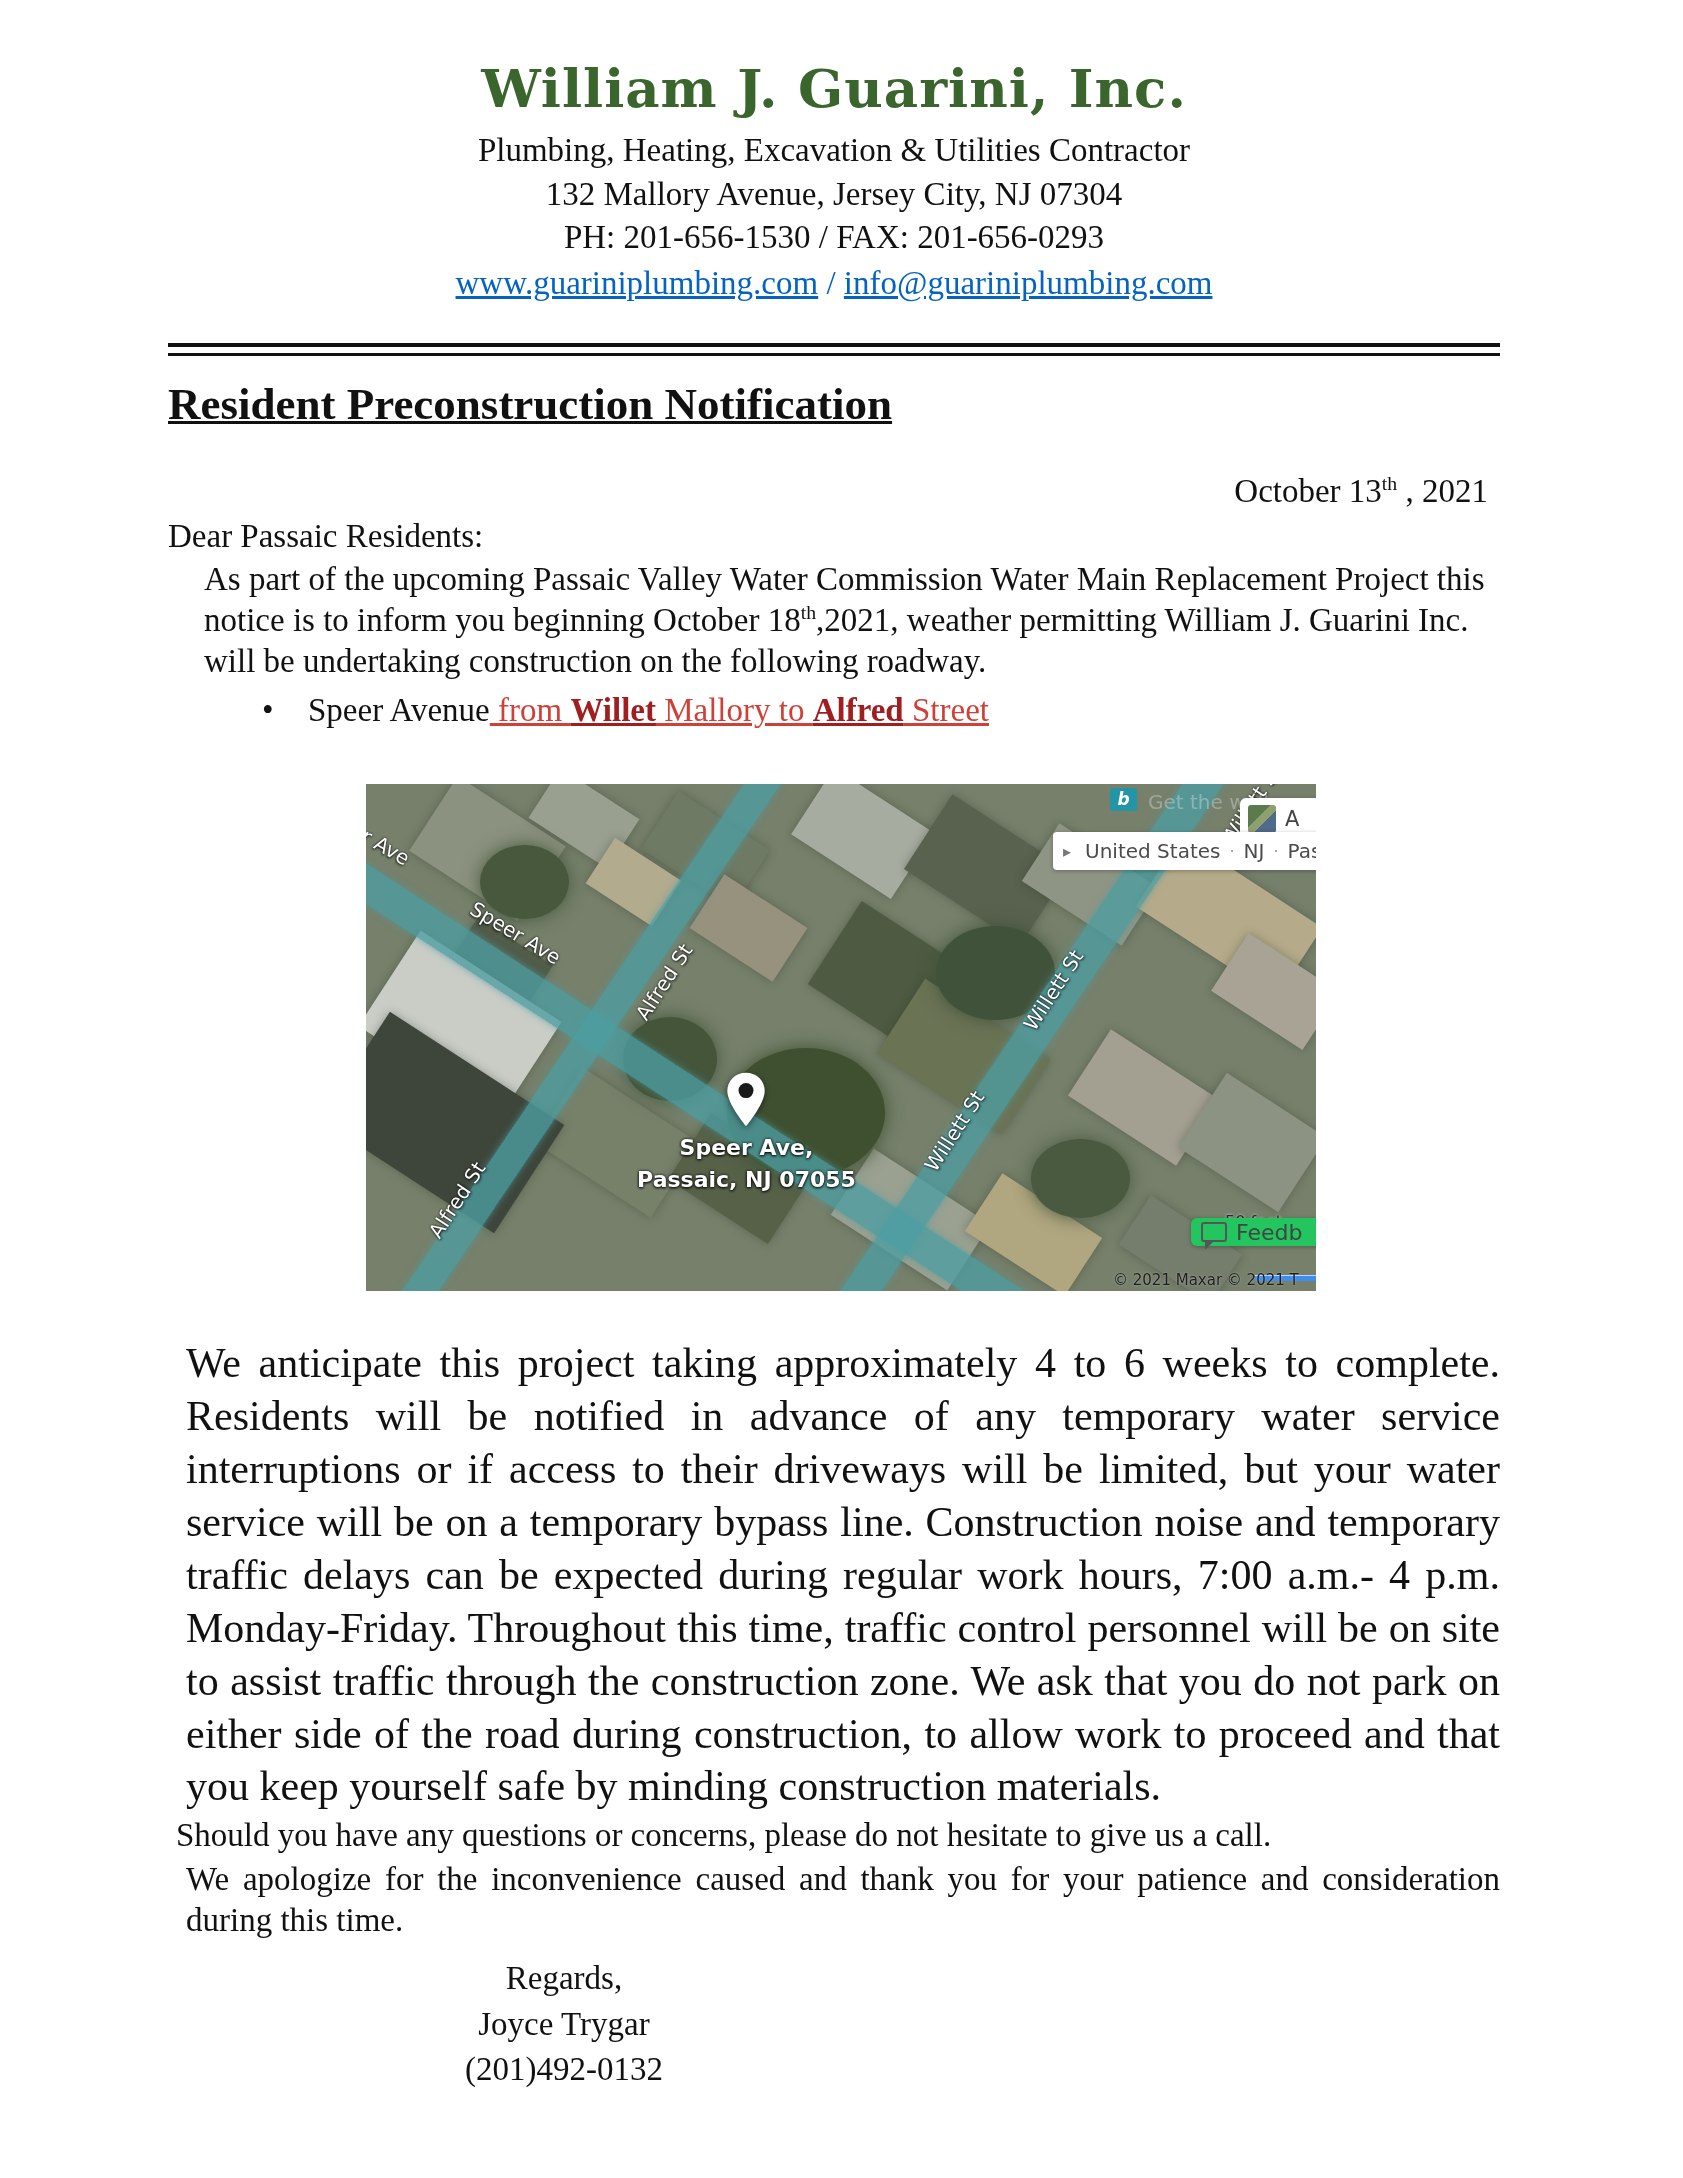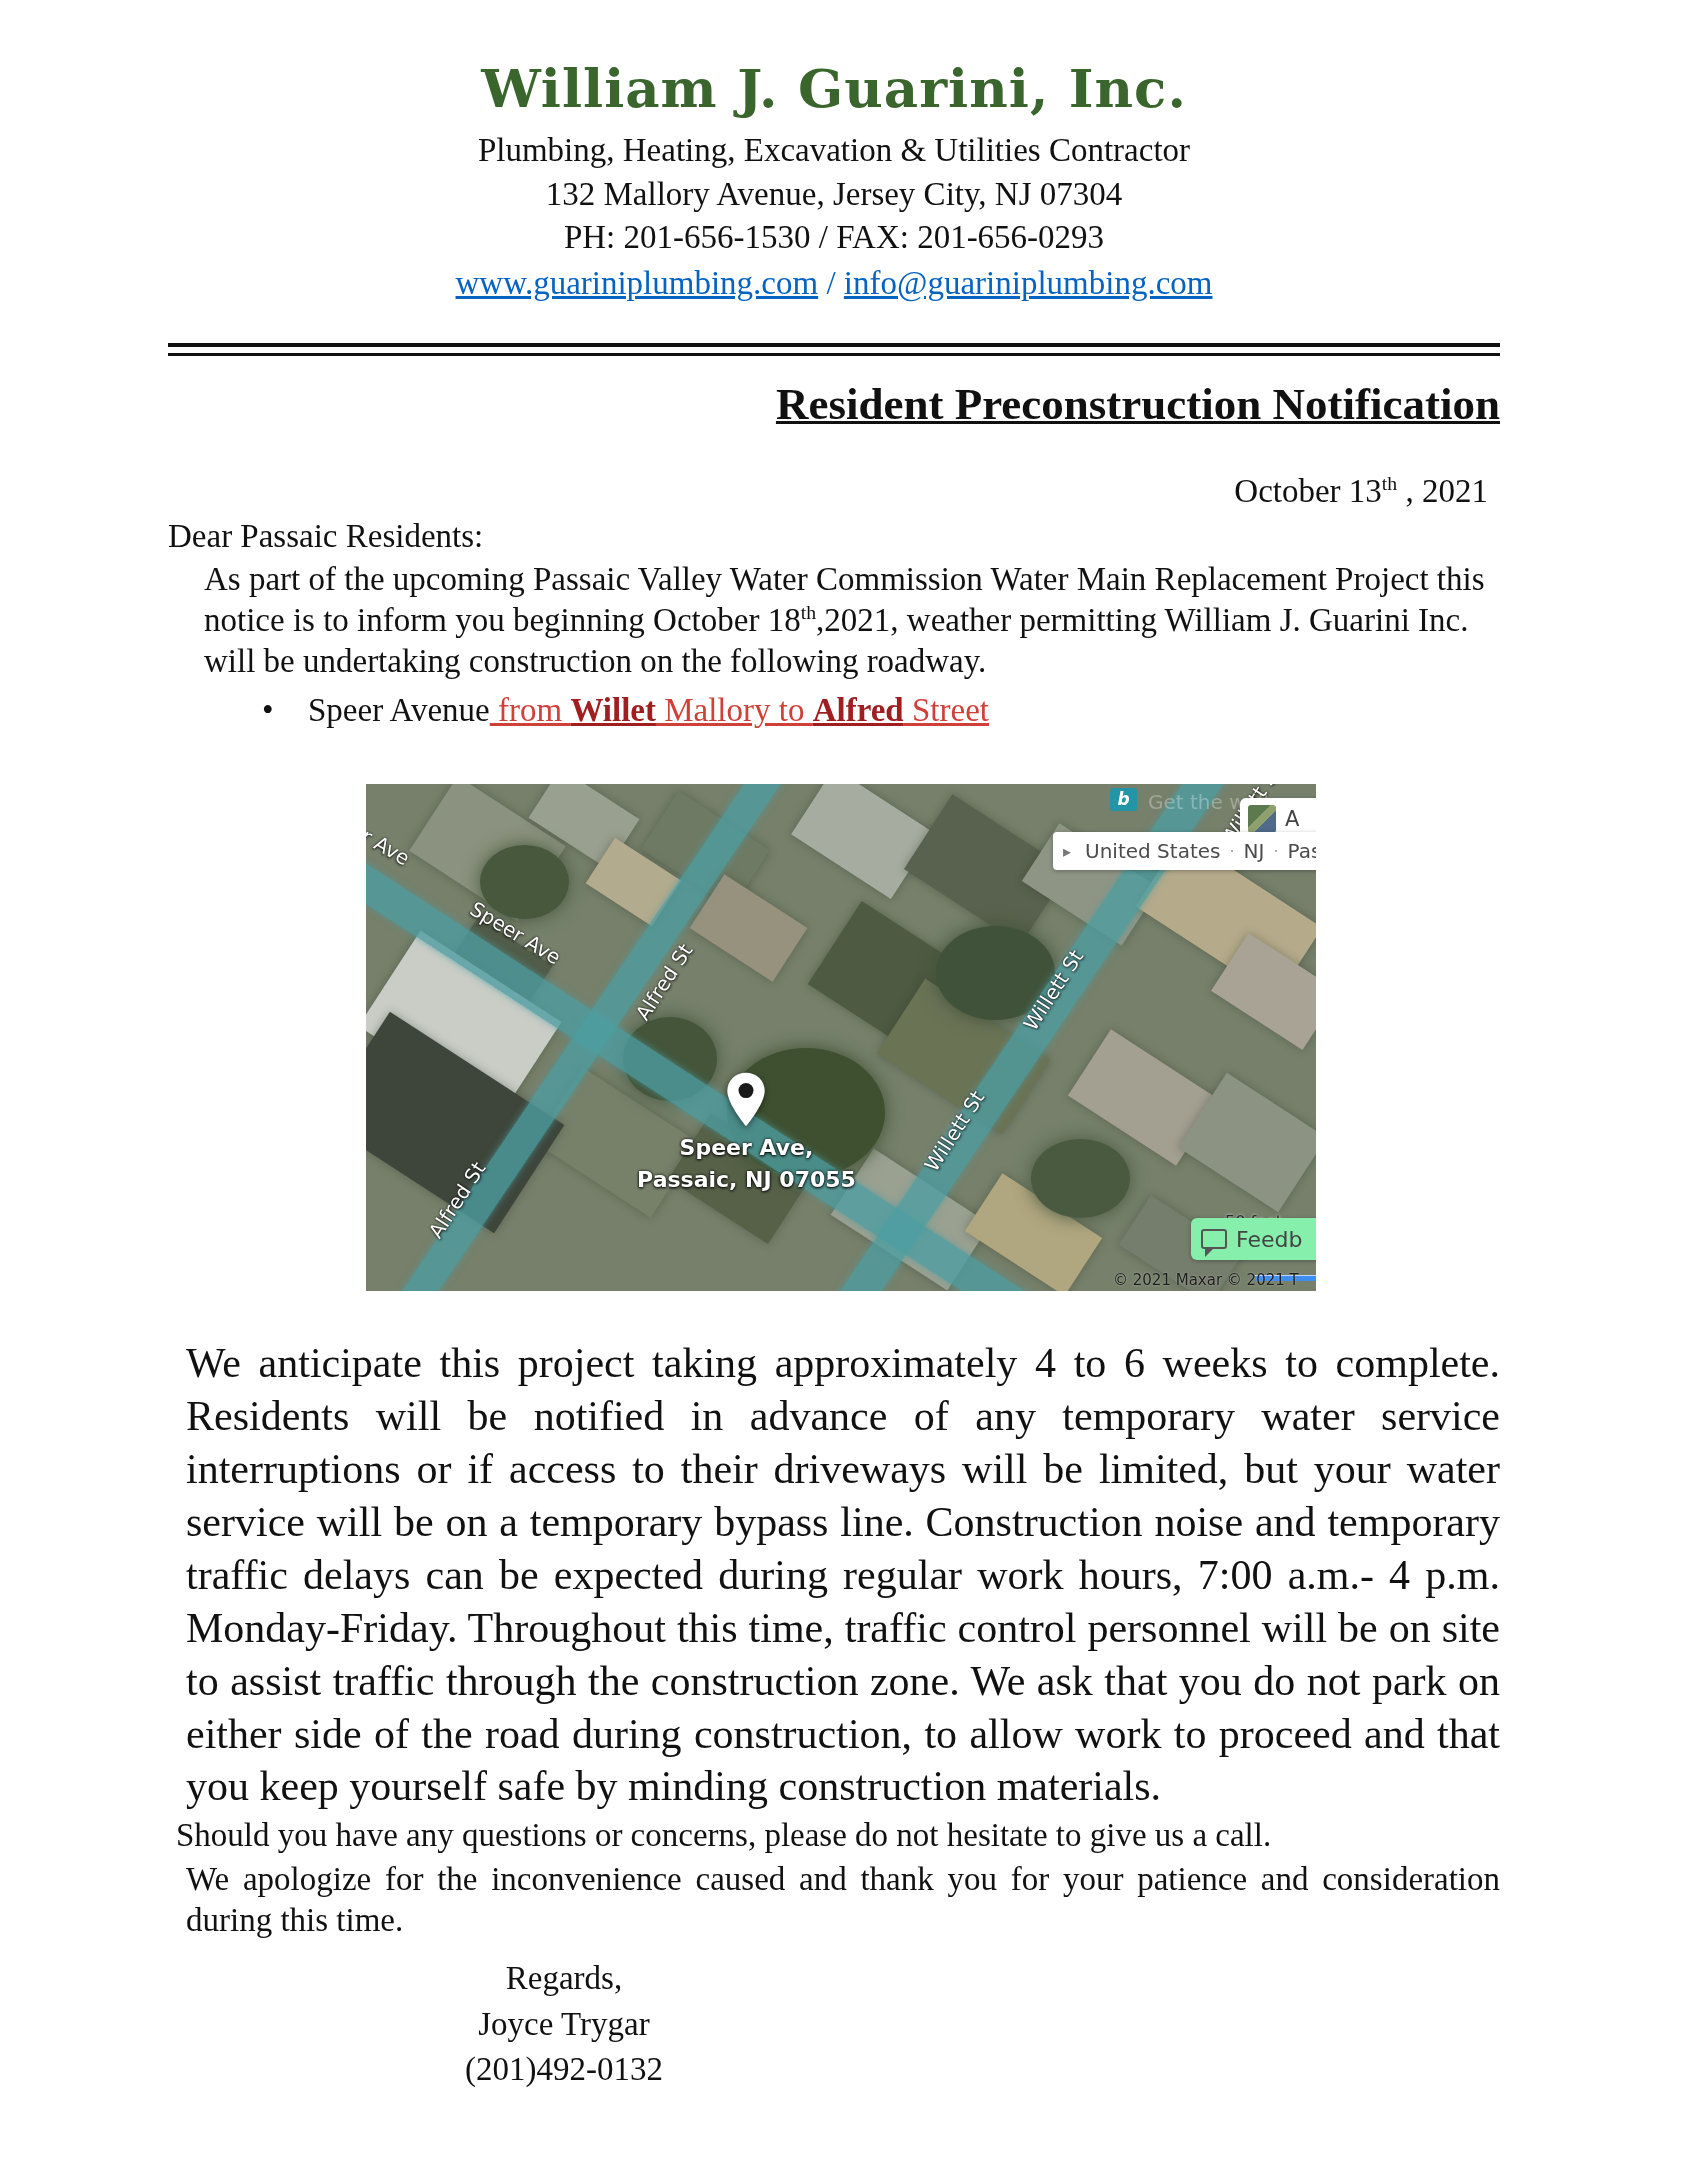--- a/index.html
+++ b/index.html
@@ -8,21 +8,21 @@
 
   
   .company{font-family:"DejaVu Serif",serif;font-weight:bold;font-size:53px;color:#3a662e;text-align:center;margin:0 0 10px 0;letter-spacing:1px;}
   .lh-line{font-size:33px;text-align:center;line-height:1.32;}
   .lh-links{font-size:33px;text-align:center;line-height:1.32;margin-top:2px;}
   .lh-links a{color:#0563c1;text-decoration:underline;cursor:pointer;}
   .lh-links .sep{color:#0563c1;text-decoration:none;}
 
   
   .dblrule{margin-top:38px;height:6px;border-top:4px solid #101010;border-bottom:3px solid #101010;}
-  .notice-title{font-size:45px;font-weight:bold;text-align:right;margin-top:22px;}
+  .notice-title{font-size:45px;font-weight:bold;text-align:left;margin-top:22px;}
   .notice-title span{text-decoration:underline;text-decoration-thickness:3px;}
 
   .date-line{font-size:33px;text-align:right;margin-top:42px;padding-right:12px;}
   sup{font-size:60%;}
 
   .salutation{font-size:33px;margin-top:6px;line-height:1.25;}
   .intro{font-size:33px;line-height:1.24;margin-top:2px;margin-left:36px;}
   .bullet-line{font-size:33px;margin-top:10px;padding-left:94px;}
   .bullet-dot{display:inline-block;width:46px;}
   .red-seg{text-decoration:underline;text-decoration-thickness:3px;}
@@ -38,21 +38,21 @@
   .pin{width:44px;height:57px;}
   .pin-label{font-family:"DejaVu Sans",sans-serif;font-weight:bold;font-size:22px;color:#fff;text-align:center;text-shadow:0 1px 3px rgba(0,0,0,.95),0 0 3px rgba(0,0,0,.8);white-space:nowrap;line-height:1.45;}
   .crumb-bar{left:687px;right:-8px;top:48px;height:38px;background:#fff;border-radius:4px 0 0 4px;box-shadow:0 1px 4px rgba(0,0,0,.3);display:flex;align-items:center;font-family:"DejaVu Sans",sans-serif;font-size:20px;color:#4b4b4b;padding-left:10px;white-space:nowrap;}
   .crumb-bar .arrow{position:static;color:#777;font-size:16px;margin-right:14px;}
   .crumb-bar .dot{position:static;color:#999;margin:0 9px;font-size:16px;}
   .crumb-bar b{position:static;font-weight:normal;}
   .aerial-btn{top:14px;right:-51px;width:119px;height:42px;background:#fff;border-radius:6px;box-shadow:0 1px 4px rgba(0,0,0,.3);display:flex;align-items:center;padding-left:8px;font-family:"DejaVu Sans",sans-serif;font-size:21px;color:#444;}
   .aerial-thumb{position:static;width:28px;height:28px;border-radius:3px;margin-right:9px;background:linear-gradient(135deg,#5d7a4e 0 40%,#8fa06f 40% 60%,#4f6a8a 60% 100%);}
   .bing-logo{left:744px;top:4px;width:27px;height:23px;background:#2395a7;border-radius:3px;color:#fff;font-family:"DejaVu Sans",sans-serif;font-weight:bold;font-style:italic;font-size:17px;text-align:center;line-height:22px;}
   .watermark{left:782px;top:6px;font-family:"DejaVu Sans",sans-serif;font-size:20px;color:rgba(255,255,255,.30);white-space:nowrap;}
-  .feedback-btn{top:434px;right:-34px;width:149px;height:42px;background:#86efac;border-radius:6px;box-shadow:0 1px 4px rgba(0,0,0,.3);display:flex;align-items:center;padding-left:10px;font-family:"DejaVu Sans",sans-serif;font-size:22px;color:#444;}
+  .feedback-btn{top:434px;right:-34px;width:149px;height:28px;background:#22c55e;border-radius:6px;box-shadow:0 1px 4px rgba(0,0,0,.3);display:flex;align-items:center;padding-left:10px;font-family:"DejaVu Sans",sans-serif;font-size:22px;color:#444;}
   .bubble-icon{position:static;width:22px;height:16px;border:2px solid #555;border-radius:3px;margin-right:9px;}
   .bubble-icon:after{content:"";position:absolute;margin-top:16px;margin-left:2px;border:5px solid transparent;border-top-color:#555;border-left-color:#555;width:0;height:0;}
   .scale-text{left:859px;top:428px;font-family:"DejaVu Sans",sans-serif;font-size:16px;color:#2b2b2b;text-shadow:0 0 3px rgba(255,255,255,.8);}
   .scale-bar{left:837px;top:448px;width:89px;height:5px;background:#3e8df0;border-top:1px solid #bcd7ff;}
   .scale-bar2{left:889px;right:-5px;top:491px;height:5px;background:#3e8df0;border-top:1px solid #bcd7ff;}
   .map-copyright{left:747px;top:487px;font-family:"DejaVu Sans",sans-serif;font-size:15px;color:#1d1d1d;text-shadow:0 0 2px rgba(255,255,255,.45);white-space:nowrap;}
 
   
   .body-para{font-size:42px;line-height:1.26;text-align:justify;margin:46px 0 0 18px;}
   .body-line{font-size:33px;line-height:1.26;margin:2px 0 0 8px;}

